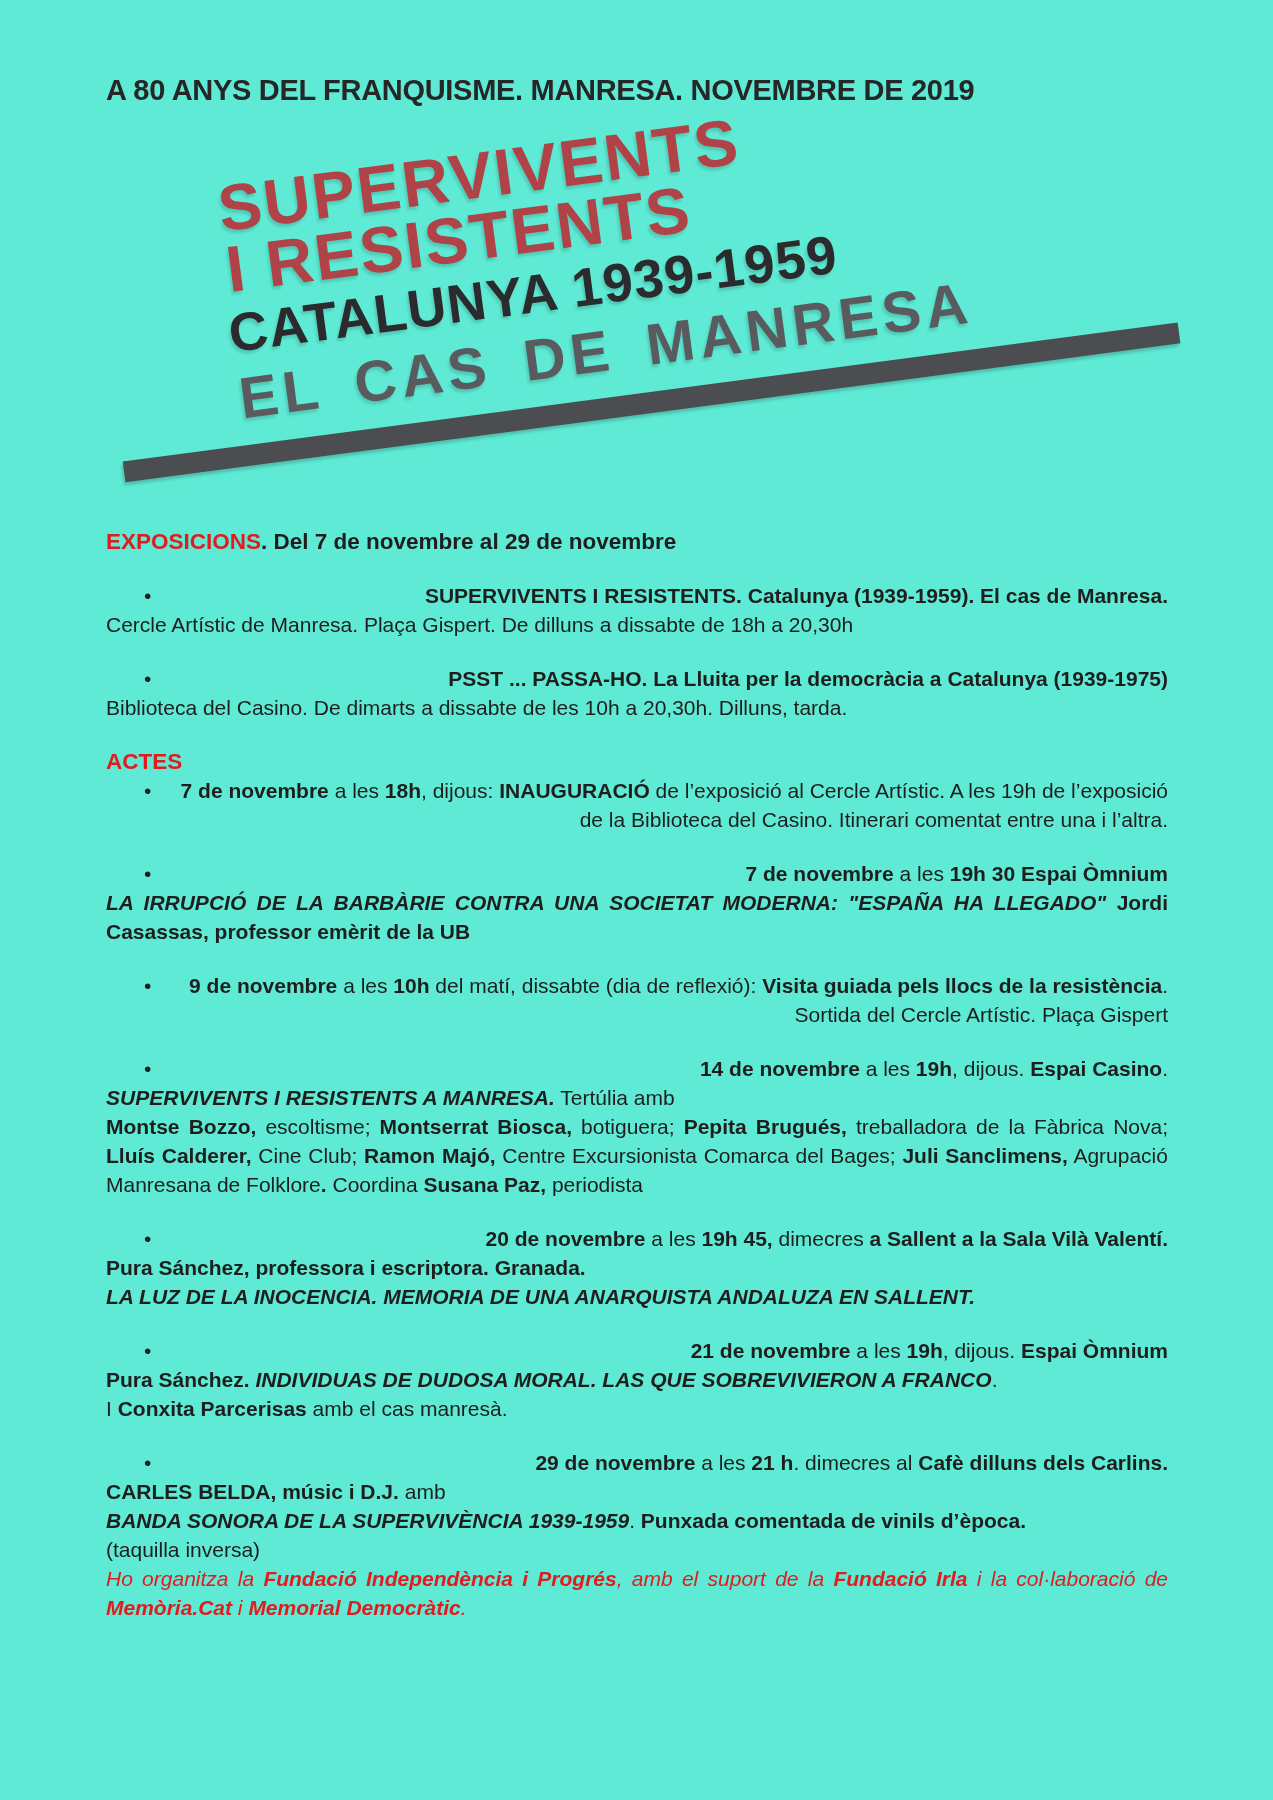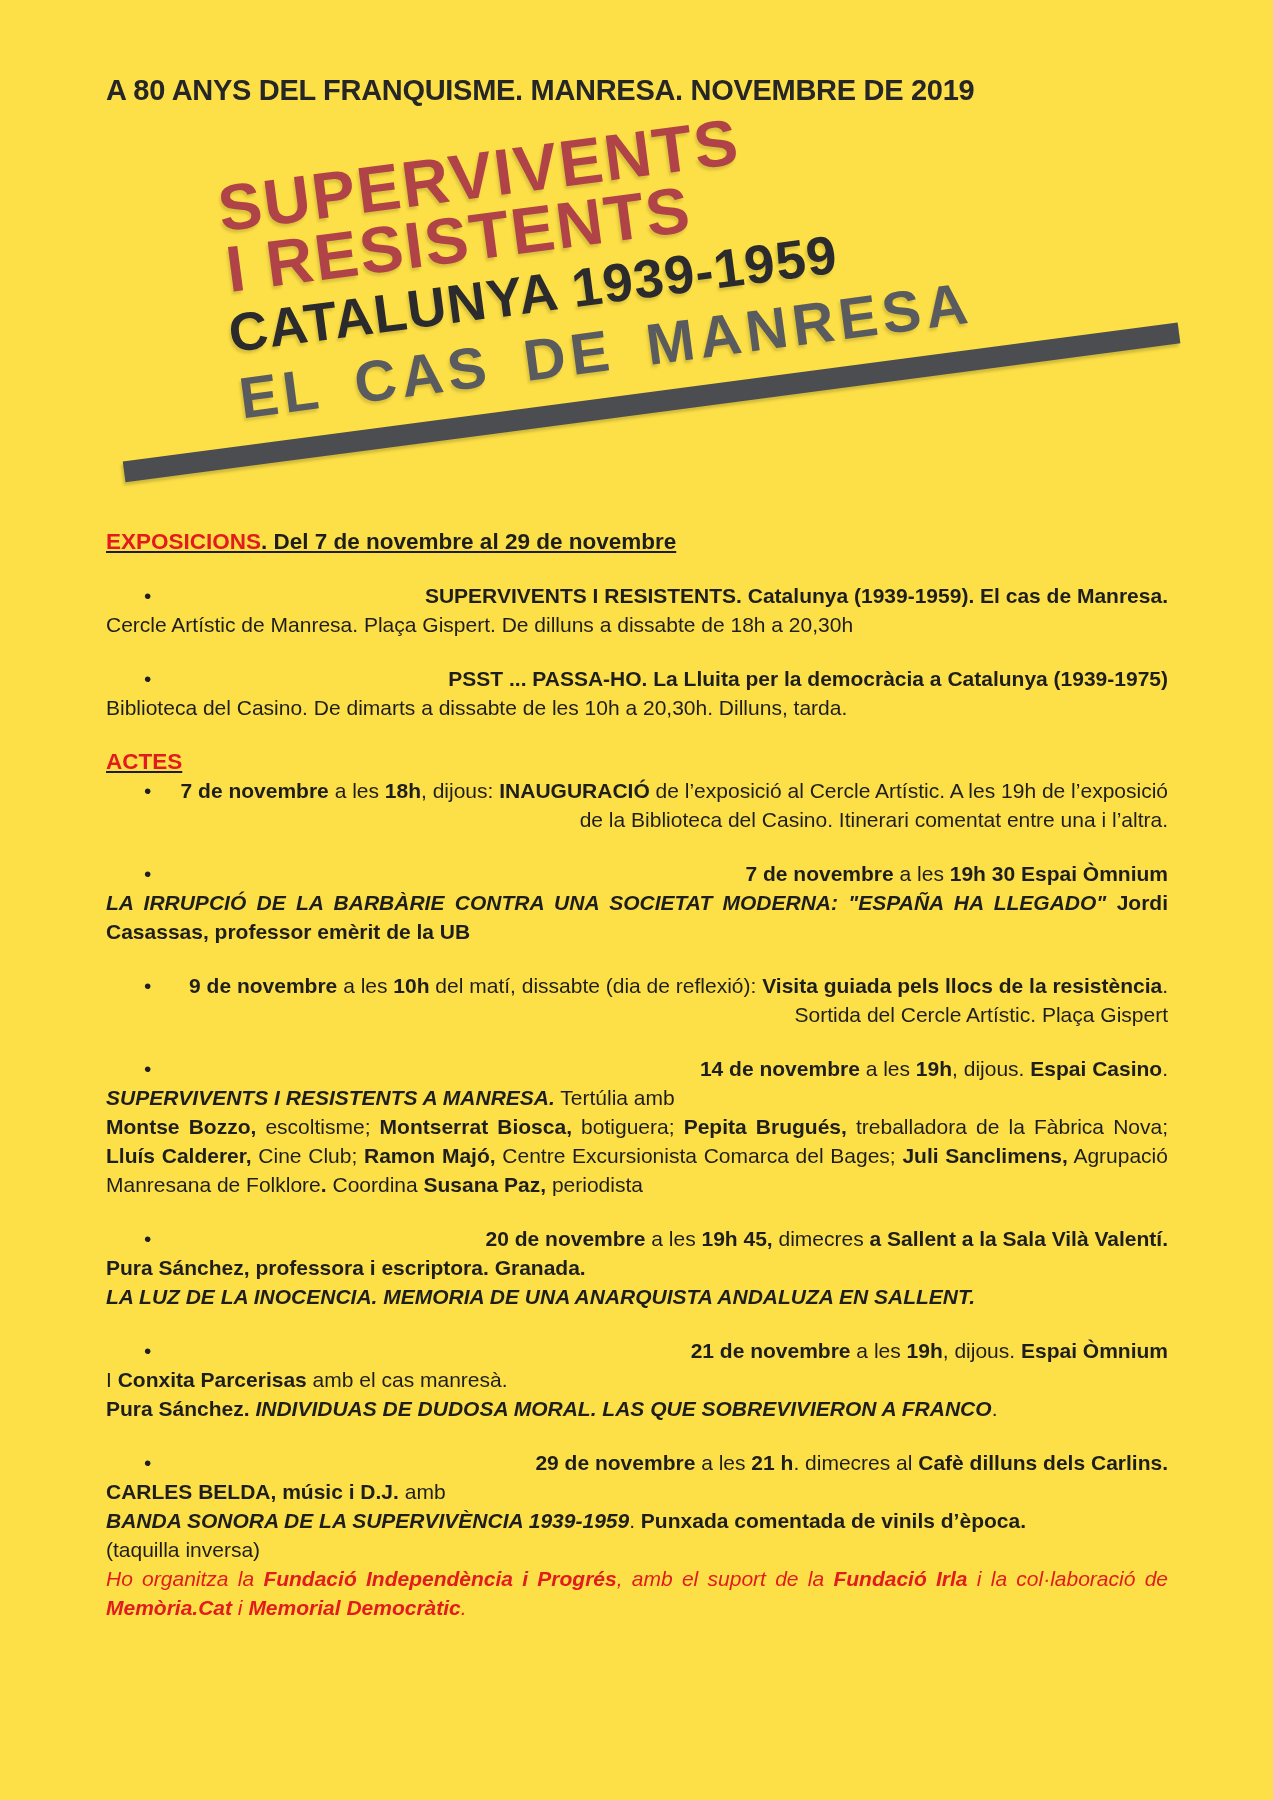--- a/index.html
+++ b/index.html
@@ -1,20 +1,20 @@
 <!DOCTYPE html>
 <html><head>
 <meta charset="utf-8">
 <style>
   html, body { margin: 0; padding: 0; background: #ffffff; }
   .page {
     position: relative;
     width: 1273px;
     height: 1800px;
-    background: #fde047;
+    background: #5eead4;
     overflow: hidden;
     font-family: "Liberation Sans", sans-serif;
     color: #1e1e1e;
   }
   .page-title {
     position: absolute;
     left: 106px;
     top: 74px;
     font-size: 29px;
     font-weight: 700;
@@ -51,21 +51,21 @@
     position: absolute;
     left: 106px;
     top: 527px;
     width: 1062px;
     font-size: 21px;
     line-height: 29px;
   }
   .para, .bullet-item { margin: 0; }
   .b { font-weight: 700; }
   .i { font-style: italic; }
-  .h { font-size: 22.5px; text-decoration: underline; }
+  .h { font-size: 22.5px; }
   .justify { text-align: justify; }
   .gap-normal { margin-top: 25px; }
   .gap-large { }
   .bullet-item { display: flex; align-items: flex-start; }
   .bullet-marker { flex: 0 0 32px; margin-left: 38px; }
   .bullet-content { flex: 1; text-align: right; }
 </style>
 </head>
 <body>
 
@@ -116,22 +116,22 @@
       <div class="bullet-item gap-normal">
         <span class="bullet-marker">•</span>
         <div class="bullet-content"><span class="b">20 de novembre</span><span> a les </span><span class="b">19h 45,</span><span> dimecres </span><span class="b">a Sallent a la Sala Vilà Valentí.</span></div>
       </div>
       <p class="para"><span class="b">Pura Sánchez, professora i escriptora. Granada.</span></p>
       <p class="para"><span class="b i">LA LUZ DE LA INOCENCIA. MEMORIA DE UNA ANARQUISTA ANDALUZA EN SALLENT.</span></p>
       <div class="bullet-item gap-normal">
         <span class="bullet-marker">•</span>
         <div class="bullet-content"><span class="b">21 de novembre</span><span> a les </span><span class="b">19h</span><span>, dijous. </span><span class="b">Espai Òmnium</span></div>
       </div>
+      <p class="para"><span class="b">Pura Sánchez.</span><span> </span><span class="b i">INDIVIDUAS DE DUDOSA MORAL. LAS QUE SOBREVIVIERON A FRANCO</span><span>.</span></p>
       <p class="para"><span>I </span><span class="b">Conxita Parcerisas</span><span> amb el cas manresà.</span></p>
-      <p class="para"><span class="b">Pura Sánchez.</span><span> </span><span class="b i">INDIVIDUAS DE DUDOSA MORAL. LAS QUE SOBREVIVIERON A FRANCO</span><span>.</span></p>
       <div class="bullet-item gap-normal">
         <span class="bullet-marker">•</span>
         <div class="bullet-content"><span class="b">29 de novembre</span><span> a les </span><span class="b">21 h</span><span>. dimecres al </span><span class="b">Cafè dilluns dels Carlins.</span></div>
       </div>
       <p class="para"><span class="b">CARLES BELDA, músic i D.J.</span><span> amb</span></p>
       <p class="para justify"><span class="b i">BANDA SONORA DE LA SUPERVIVÈNCIA 1939-1959</span><span>. </span><span class="b">Punxada comentada de vinils d’època.</span></p>
       <p class="para"><span>(taquilla inversa)</span></p>
       <p class="para gap-large justify"><span class="i" style="color: rgb(226, 27, 30);">Ho organitza la </span><span class="b i" style="color: rgb(226, 27, 30);">Fundació Independència i Progrés</span><span class="i" style="color: rgb(226, 27, 30);">, amb el suport de la </span><span class="b i" style="color: rgb(226, 27, 30);">Fundació Irla</span><span class="i" style="color: rgb(226, 27, 30);"> i la col·laboració de </span><span class="b i" style="color: rgb(226, 27, 30);">Memòria.Cat</span><span class="i" style="color: rgb(226, 27, 30);"> i </span><span class="b i" style="color: rgb(226, 27, 30);">Memorial Democràtic</span><span class="i" style="color: rgb(226, 27, 30);">.</span></p>
     </div>
 

